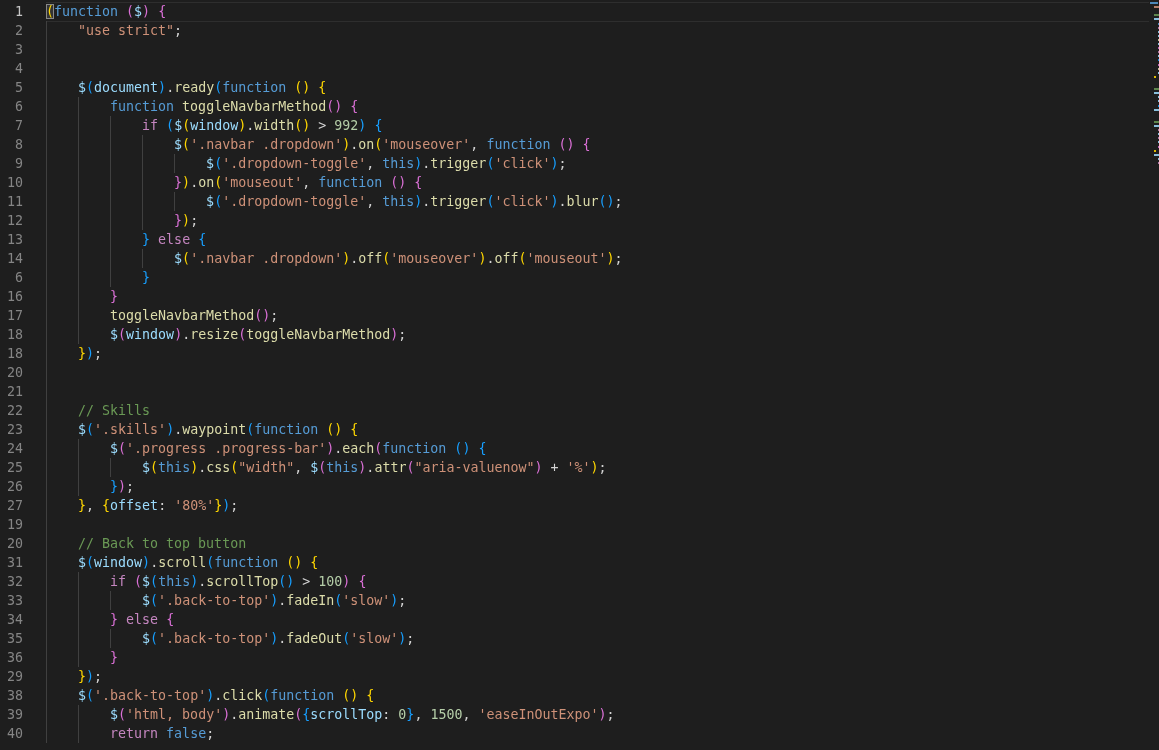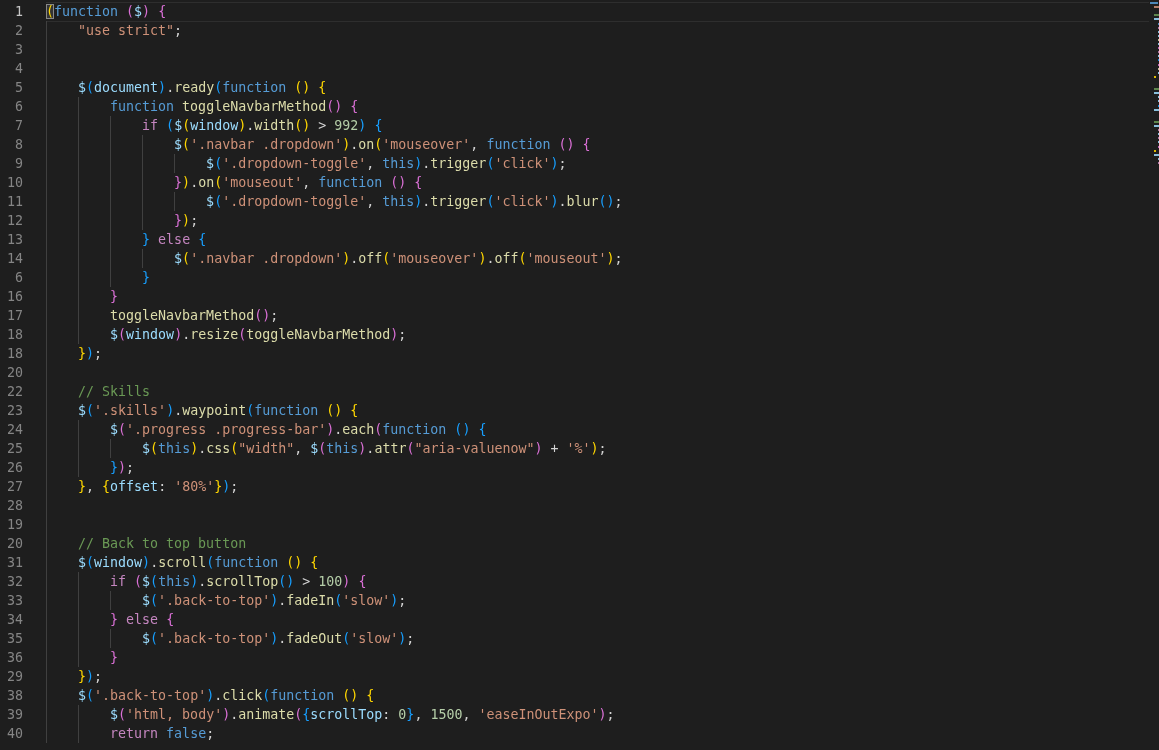--- a/index.html
+++ b/index.html
@@ -35,27 +35,27 @@
       <div class="line"><div class="gutter-num">11</div><div class="code"><div class="guide" style="left: 0px;"></div><div class="guide" style="left: 32px;"></div><div class="guide" style="left: 64px;"></div><div class="guide" style="left: 96px;"></div><div class="guide" style="left: 128px;"></div><span class="code-text"><span style="color: rgb(212, 212, 212);">                    </span><span style="color: rgb(156, 220, 254);">$</span><span style="color: rgb(23, 159, 255);">(</span><span style="color: rgb(206, 145, 120);">'.dropdown-toggle'</span><span style="color: rgb(212, 212, 212);">, </span><span style="color: rgb(86, 156, 214);">this</span><span style="color: rgb(23, 159, 255);">)</span><span style="color: rgb(212, 212, 212);">.</span><span style="color: rgb(220, 220, 170);">trigger</span><span style="color: rgb(23, 159, 255);">(</span><span style="color: rgb(206, 145, 120);">'click'</span><span style="color: rgb(23, 159, 255);">)</span><span style="color: rgb(212, 212, 212);">.</span><span style="color: rgb(220, 220, 170);">blur</span><span style="color: rgb(23, 159, 255);">(</span><span style="color: rgb(23, 159, 255);">)</span><span style="color: rgb(212, 212, 212);">;</span></span></div></div>
       <div class="line"><div class="gutter-num">12</div><div class="code"><div class="guide" style="left: 0px;"></div><div class="guide" style="left: 32px;"></div><div class="guide" style="left: 64px;"></div><div class="guide" style="left: 96px;"></div><span class="code-text"><span style="color: rgb(212, 212, 212);">                </span><span style="color: rgb(218, 112, 214);">}</span><span style="color: rgb(255, 215, 0);">)</span><span style="color: rgb(212, 212, 212);">;</span></span></div></div>
       <div class="line"><div class="gutter-num">13</div><div class="code"><div class="guide" style="left: 0px;"></div><div class="guide" style="left: 32px;"></div><div class="guide" style="left: 64px;"></div><span class="code-text"><span style="color: rgb(212, 212, 212);">            </span><span style="color: rgb(23, 159, 255);">}</span><span style="color: rgb(212, 212, 212);"> </span><span style="color: rgb(197, 134, 192);">else</span><span style="color: rgb(212, 212, 212);"> </span><span style="color: rgb(23, 159, 255);">{</span></span></div></div>
       <div class="line"><div class="gutter-num">14</div><div class="code"><div class="guide" style="left: 0px;"></div><div class="guide" style="left: 32px;"></div><div class="guide" style="left: 64px;"></div><div class="guide" style="left: 96px;"></div><span class="code-text"><span style="color: rgb(212, 212, 212);">                </span><span style="color: rgb(156, 220, 254);">$</span><span style="color: rgb(255, 215, 0);">(</span><span style="color: rgb(206, 145, 120);">'.navbar .dropdown'</span><span style="color: rgb(255, 215, 0);">)</span><span style="color: rgb(212, 212, 212);">.</span><span style="color: rgb(220, 220, 170);">off</span><span style="color: rgb(255, 215, 0);">(</span><span style="color: rgb(206, 145, 120);">'mouseover'</span><span style="color: rgb(255, 215, 0);">)</span><span style="color: rgb(212, 212, 212);">.</span><span style="color: rgb(220, 220, 170);">off</span><span style="color: rgb(255, 215, 0);">(</span><span style="color: rgb(206, 145, 120);">'mouseout'</span><span style="color: rgb(255, 215, 0);">)</span><span style="color: rgb(212, 212, 212);">;</span></span></div></div>
       <div class="line"><div class="gutter-num">6</div><div class="code"><div class="guide" style="left: 0px;"></div><div class="guide" style="left: 32px;"></div><div class="guide" style="left: 64px;"></div><span class="code-text"><span style="color: rgb(212, 212, 212);">            </span><span style="color: rgb(23, 159, 255);">}</span></span></div></div>
       <div class="line"><div class="gutter-num">16</div><div class="code"><div class="guide" style="left: 0px;"></div><div class="guide" style="left: 32px;"></div><span class="code-text"><span style="color: rgb(212, 212, 212);">        </span><span style="color: rgb(218, 112, 214);">}</span></span></div></div>
       <div class="line"><div class="gutter-num">17</div><div class="code"><div class="guide" style="left: 0px;"></div><div class="guide" style="left: 32px;"></div><span class="code-text"><span style="color: rgb(212, 212, 212);">        </span><span style="color: rgb(220, 220, 170);">toggleNavbarMethod</span><span style="color: rgb(218, 112, 214);">(</span><span style="color: rgb(218, 112, 214);">)</span><span style="color: rgb(212, 212, 212);">;</span></span></div></div>
       <div class="line"><div class="gutter-num">18</div><div class="code"><div class="guide" style="left: 0px;"></div><div class="guide" style="left: 32px;"></div><span class="code-text"><span style="color: rgb(212, 212, 212);">        </span><span style="color: rgb(156, 220, 254);">$</span><span style="color: rgb(218, 112, 214);">(</span><span style="color: rgb(156, 220, 254);">window</span><span style="color: rgb(218, 112, 214);">)</span><span style="color: rgb(212, 212, 212);">.</span><span style="color: rgb(220, 220, 170);">resize</span><span style="color: rgb(218, 112, 214);">(</span><span style="color: rgb(220, 220, 170);">toggleNavbarMethod</span><span style="color: rgb(218, 112, 214);">)</span><span style="color: rgb(212, 212, 212);">;</span></span></div></div>
       <div class="line"><div class="gutter-num">18</div><div class="code"><div class="guide" style="left: 0px;"></div><span class="code-text"><span style="color: rgb(212, 212, 212);">    </span><span style="color: rgb(255, 215, 0);">}</span><span style="color: rgb(23, 159, 255);">)</span><span style="color: rgb(212, 212, 212);">;</span></span></div></div>
       <div class="line"><div class="gutter-num">20</div><div class="code"><div class="guide" style="left: 0px;"></div><span class="code-text"></span></div></div>
+      <div class="line"><div class="gutter-num">21</div><div class="code"><div class="guide" style="left: 0px;"></div><span class="code-text"></span></div></div>
       <div class="line"><div class="gutter-num">22</div><div class="code"><div class="guide" style="left: 0px;"></div><span class="code-text"><span style="color: rgb(212, 212, 212);">    </span><span style="color: rgb(106, 153, 85);">// Skills</span></span></div></div>
       <div class="line"><div class="gutter-num">23</div><div class="code"><div class="guide" style="left: 0px;"></div><span class="code-text"><span style="color: rgb(212, 212, 212);">    </span><span style="color: rgb(156, 220, 254);">$</span><span style="color: rgb(23, 159, 255);">(</span><span style="color: rgb(206, 145, 120);">'.skills'</span><span style="color: rgb(23, 159, 255);">)</span><span style="color: rgb(212, 212, 212);">.</span><span style="color: rgb(220, 220, 170);">waypoint</span><span style="color: rgb(23, 159, 255);">(</span><span style="color: rgb(86, 156, 214);">function</span><span style="color: rgb(212, 212, 212);"> </span><span style="color: rgb(255, 215, 0);">(</span><span style="color: rgb(255, 215, 0);">)</span><span style="color: rgb(212, 212, 212);"> </span><span style="color: rgb(255, 215, 0);">{</span></span></div></div>
       <div class="line"><div class="gutter-num">24</div><div class="code"><div class="guide" style="left: 0px;"></div><div class="guide" style="left: 32px;"></div><span class="code-text"><span style="color: rgb(212, 212, 212);">        </span><span style="color: rgb(156, 220, 254);">$</span><span style="color: rgb(218, 112, 214);">(</span><span style="color: rgb(206, 145, 120);">'.progress .progress-bar'</span><span style="color: rgb(218, 112, 214);">)</span><span style="color: rgb(212, 212, 212);">.</span><span style="color: rgb(220, 220, 170);">each</span><span style="color: rgb(218, 112, 214);">(</span><span style="color: rgb(86, 156, 214);">function</span><span style="color: rgb(212, 212, 212);"> </span><span style="color: rgb(23, 159, 255);">(</span><span style="color: rgb(23, 159, 255);">)</span><span style="color: rgb(212, 212, 212);"> </span><span style="color: rgb(23, 159, 255);">{</span></span></div></div>
       <div class="line"><div class="gutter-num">25</div><div class="code"><div class="guide" style="left: 0px;"></div><div class="guide" style="left: 32px;"></div><div class="guide" style="left: 64px;"></div><span class="code-text"><span style="color: rgb(212, 212, 212);">            </span><span style="color: rgb(156, 220, 254);">$</span><span style="color: rgb(255, 215, 0);">(</span><span style="color: rgb(86, 156, 214);">this</span><span style="color: rgb(255, 215, 0);">)</span><span style="color: rgb(212, 212, 212);">.</span><span style="color: rgb(220, 220, 170);">css</span><span style="color: rgb(255, 215, 0);">(</span><span style="color: rgb(206, 145, 120);">"width"</span><span style="color: rgb(212, 212, 212);">, </span><span style="color: rgb(156, 220, 254);">$</span><span style="color: rgb(218, 112, 214);">(</span><span style="color: rgb(86, 156, 214);">this</span><span style="color: rgb(218, 112, 214);">)</span><span style="color: rgb(212, 212, 212);">.</span><span style="color: rgb(220, 220, 170);">attr</span><span style="color: rgb(218, 112, 214);">(</span><span style="color: rgb(206, 145, 120);">"aria-valuenow"</span><span style="color: rgb(218, 112, 214);">)</span><span style="color: rgb(212, 212, 212);"> + </span><span style="color: rgb(206, 145, 120);">'%'</span><span style="color: rgb(255, 215, 0);">)</span><span style="color: rgb(212, 212, 212);">;</span></span></div></div>
       <div class="line"><div class="gutter-num">26</div><div class="code"><div class="guide" style="left: 0px;"></div><div class="guide" style="left: 32px;"></div><span class="code-text"><span style="color: rgb(212, 212, 212);">        </span><span style="color: rgb(23, 159, 255);">}</span><span style="color: rgb(218, 112, 214);">)</span><span style="color: rgb(212, 212, 212);">;</span></span></div></div>
       <div class="line"><div class="gutter-num">27</div><div class="code"><div class="guide" style="left: 0px;"></div><span class="code-text"><span style="color: rgb(212, 212, 212);">    </span><span style="color: rgb(255, 215, 0);">}</span><span style="color: rgb(212, 212, 212);">, </span><span style="color: rgb(255, 215, 0);">{</span><span style="color: rgb(156, 220, 254);">offset</span><span style="color: rgb(212, 212, 212);">: </span><span style="color: rgb(206, 145, 120);">'80%'</span><span style="color: rgb(255, 215, 0);">}</span><span style="color: rgb(23, 159, 255);">)</span><span style="color: rgb(212, 212, 212);">;</span></span></div></div>
-      <div class="line"><div class="gutter-num">28</div><div class="code"><div class="guide" style="left: 0px;"></div><span class="code-text"></span></div></div>
       <div class="line"><div class="gutter-num">19</div><div class="code"><div class="guide" style="left: 0px;"></div><span class="code-text"></span></div></div>
       <div class="line"><div class="gutter-num">20</div><div class="code"><div class="guide" style="left: 0px;"></div><span class="code-text"><span style="color: rgb(212, 212, 212);">    </span><span style="color: rgb(106, 153, 85);">// Back to top button</span></span></div></div>
       <div class="line"><div class="gutter-num">31</div><div class="code"><div class="guide" style="left: 0px;"></div><span class="code-text"><span style="color: rgb(212, 212, 212);">    </span><span style="color: rgb(156, 220, 254);">$</span><span style="color: rgb(23, 159, 255);">(</span><span style="color: rgb(156, 220, 254);">window</span><span style="color: rgb(23, 159, 255);">)</span><span style="color: rgb(212, 212, 212);">.</span><span style="color: rgb(220, 220, 170);">scroll</span><span style="color: rgb(23, 159, 255);">(</span><span style="color: rgb(86, 156, 214);">function</span><span style="color: rgb(212, 212, 212);"> </span><span style="color: rgb(255, 215, 0);">(</span><span style="color: rgb(255, 215, 0);">)</span><span style="color: rgb(212, 212, 212);"> </span><span style="color: rgb(255, 215, 0);">{</span></span></div></div>
       <div class="line"><div class="gutter-num">32</div><div class="code"><div class="guide" style="left: 0px;"></div><div class="guide" style="left: 32px;"></div><span class="code-text"><span style="color: rgb(212, 212, 212);">        </span><span style="color: rgb(197, 134, 192);">if</span><span style="color: rgb(212, 212, 212);"> </span><span style="color: rgb(218, 112, 214);">(</span><span style="color: rgb(156, 220, 254);">$</span><span style="color: rgb(23, 159, 255);">(</span><span style="color: rgb(86, 156, 214);">this</span><span style="color: rgb(23, 159, 255);">)</span><span style="color: rgb(212, 212, 212);">.</span><span style="color: rgb(220, 220, 170);">scrollTop</span><span style="color: rgb(23, 159, 255);">(</span><span style="color: rgb(23, 159, 255);">)</span><span style="color: rgb(212, 212, 212);"> &gt; </span><span style="color: rgb(181, 206, 168);">100</span><span style="color: rgb(218, 112, 214);">)</span><span style="color: rgb(212, 212, 212);"> </span><span style="color: rgb(218, 112, 214);">{</span></span></div></div>
       <div class="line"><div class="gutter-num">33</div><div class="code"><div class="guide" style="left: 0px;"></div><div class="guide" style="left: 32px;"></div><div class="guide" style="left: 64px;"></div><span class="code-text"><span style="color: rgb(212, 212, 212);">            </span><span style="color: rgb(156, 220, 254);">$</span><span style="color: rgb(23, 159, 255);">(</span><span style="color: rgb(206, 145, 120);">'.back-to-top'</span><span style="color: rgb(23, 159, 255);">)</span><span style="color: rgb(212, 212, 212);">.</span><span style="color: rgb(220, 220, 170);">fadeIn</span><span style="color: rgb(23, 159, 255);">(</span><span style="color: rgb(206, 145, 120);">'slow'</span><span style="color: rgb(23, 159, 255);">)</span><span style="color: rgb(212, 212, 212);">;</span></span></div></div>
       <div class="line"><div class="gutter-num">34</div><div class="code"><div class="guide" style="left: 0px;"></div><div class="guide" style="left: 32px;"></div><span class="code-text"><span style="color: rgb(212, 212, 212);">        </span><span style="color: rgb(218, 112, 214);">}</span><span style="color: rgb(212, 212, 212);"> </span><span style="color: rgb(197, 134, 192);">else</span><span style="color: rgb(212, 212, 212);"> </span><span style="color: rgb(218, 112, 214);">{</span></span></div></div>
       <div class="line"><div class="gutter-num">35</div><div class="code"><div class="guide" style="left: 0px;"></div><div class="guide" style="left: 32px;"></div><div class="guide" style="left: 64px;"></div><span class="code-text"><span style="color: rgb(212, 212, 212);">            </span><span style="color: rgb(156, 220, 254);">$</span><span style="color: rgb(23, 159, 255);">(</span><span style="color: rgb(206, 145, 120);">'.back-to-top'</span><span style="color: rgb(23, 159, 255);">)</span><span style="color: rgb(212, 212, 212);">.</span><span style="color: rgb(220, 220, 170);">fadeOut</span><span style="color: rgb(23, 159, 255);">(</span><span style="color: rgb(206, 145, 120);">'slow'</span><span style="color: rgb(23, 159, 255);">)</span><span style="color: rgb(212, 212, 212);">;</span></span></div></div>
       <div class="line"><div class="gutter-num">36</div><div class="code"><div class="guide" style="left: 0px;"></div><div class="guide" style="left: 32px;"></div><span class="code-text"><span style="color: rgb(212, 212, 212);">        </span><span style="color: rgb(218, 112, 214);">}</span></span></div></div>
       <div class="line"><div class="gutter-num">29</div><div class="code"><div class="guide" style="left: 0px;"></div><span class="code-text"><span style="color: rgb(212, 212, 212);">    </span><span style="color: rgb(255, 215, 0);">}</span><span style="color: rgb(23, 159, 255);">)</span><span style="color: rgb(212, 212, 212);">;</span></span></div></div>
       <div class="line"><div class="gutter-num">38</div><div class="code"><div class="guide" style="left: 0px;"></div><span class="code-text"><span style="color: rgb(212, 212, 212);">    </span><span style="color: rgb(156, 220, 254);">$</span><span style="color: rgb(23, 159, 255);">(</span><span style="color: rgb(206, 145, 120);">'.back-to-top'</span><span style="color: rgb(23, 159, 255);">)</span><span style="color: rgb(212, 212, 212);">.</span><span style="color: rgb(220, 220, 170);">click</span><span style="color: rgb(23, 159, 255);">(</span><span style="color: rgb(86, 156, 214);">function</span><span style="color: rgb(212, 212, 212);"> </span><span style="color: rgb(255, 215, 0);">(</span><span style="color: rgb(255, 215, 0);">)</span><span style="color: rgb(212, 212, 212);"> </span><span style="color: rgb(255, 215, 0);">{</span></span></div></div>

